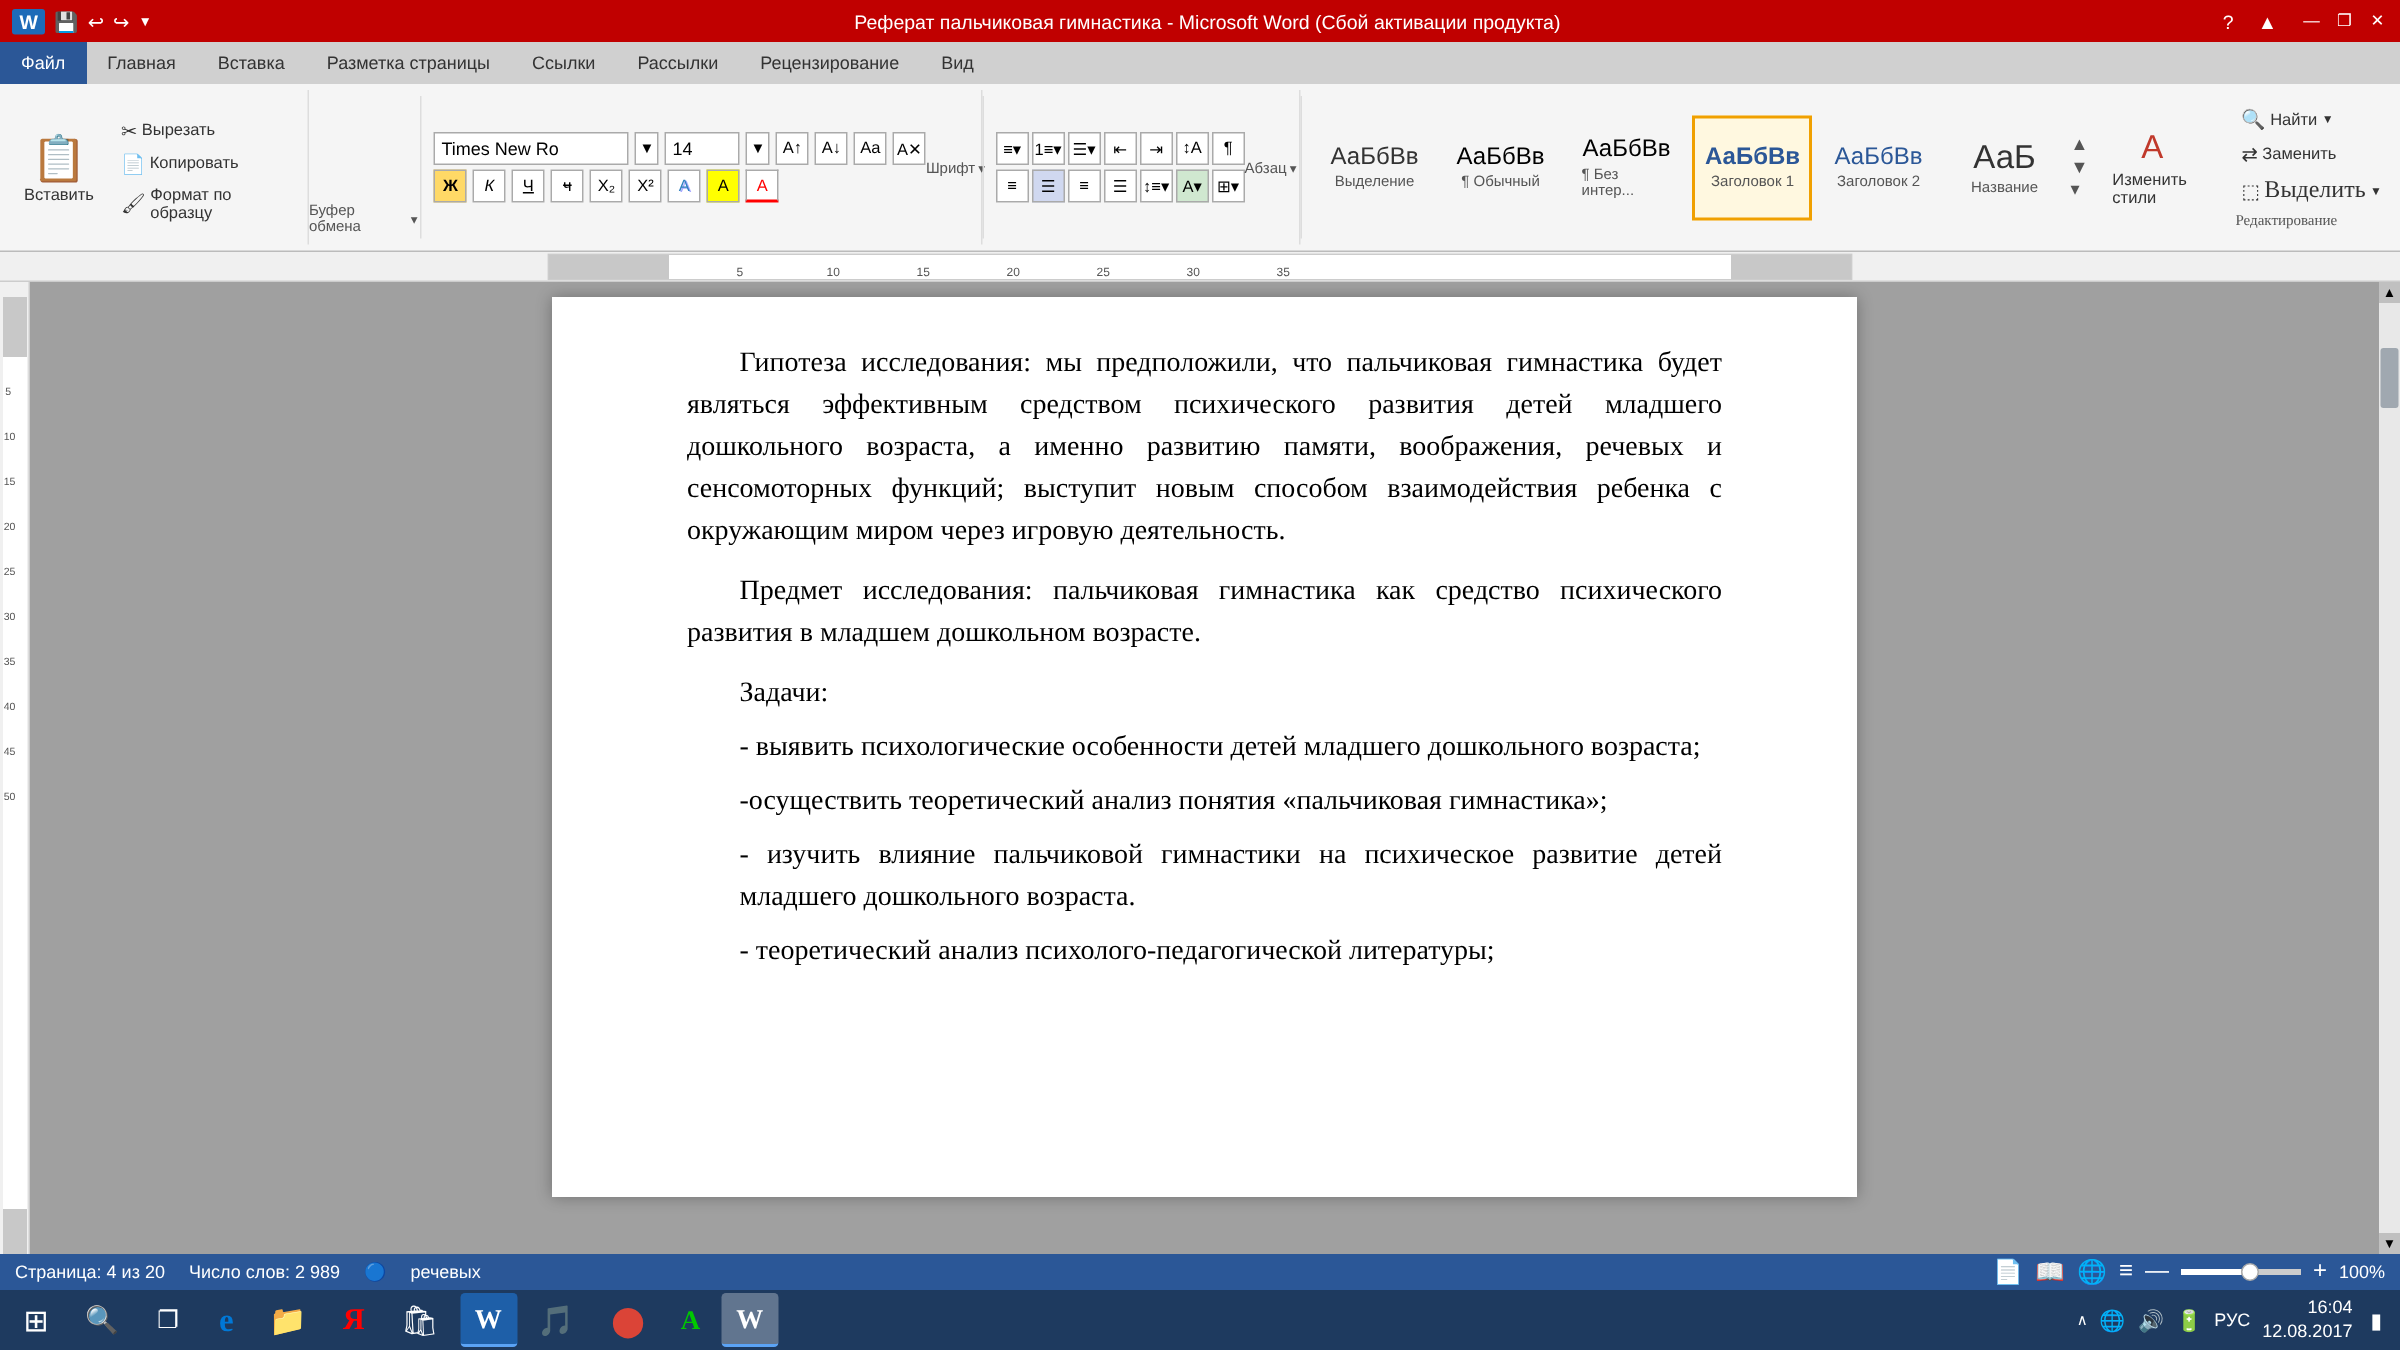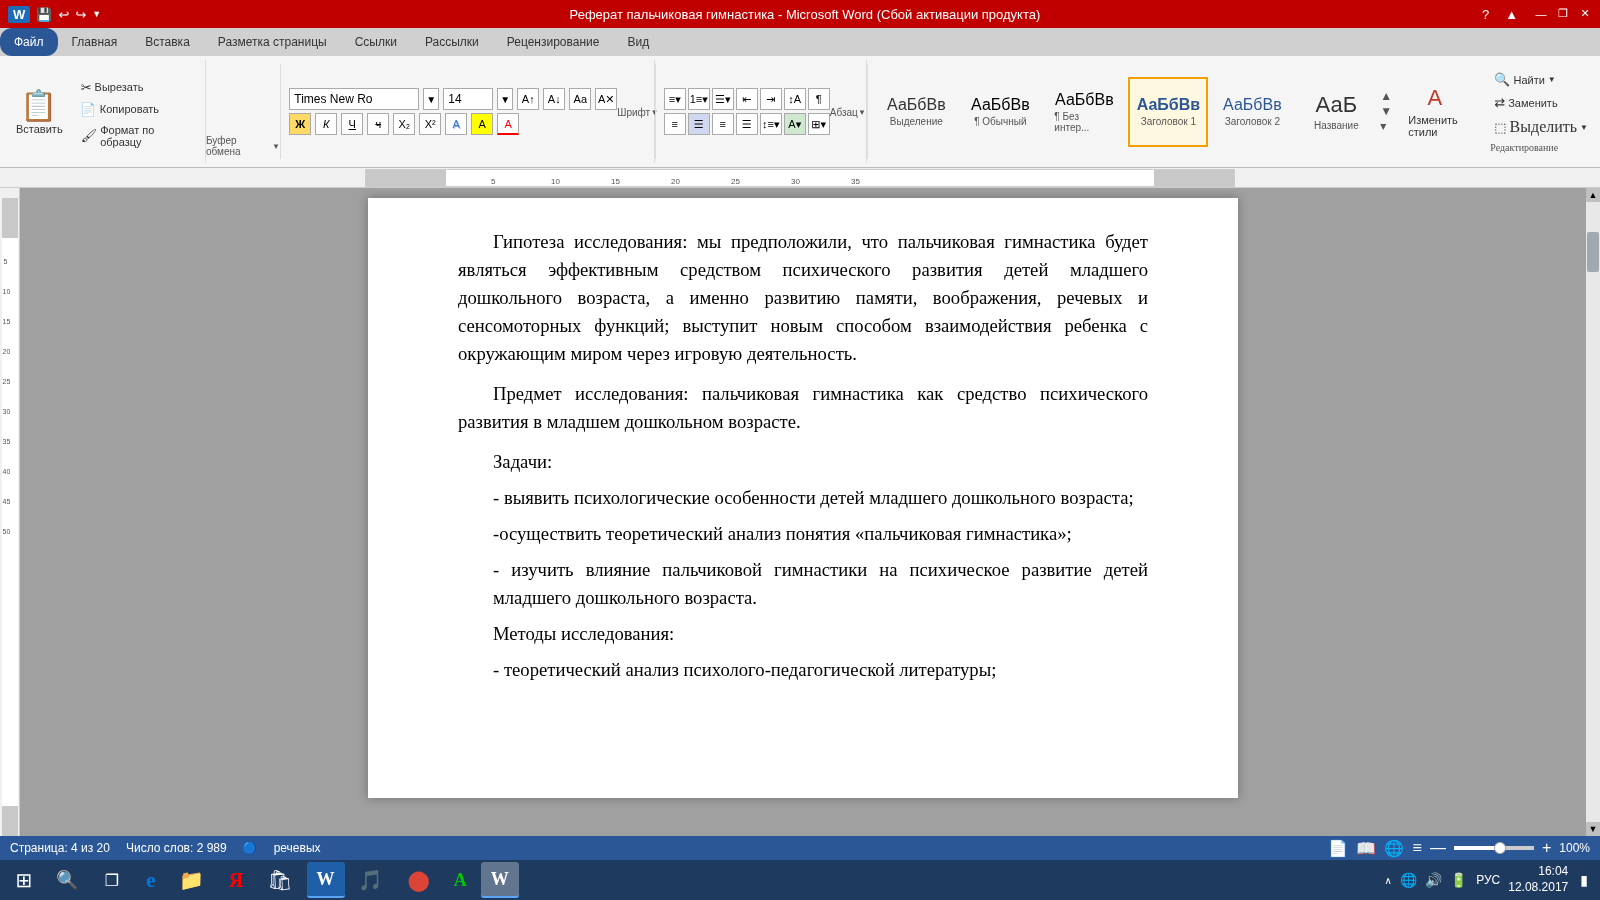--- a/index.html
+++ b/index.html
@@ -29,21 +29,20 @@
       height: 28px;
       font-family: 'Segoe UI', sans-serif;
       font-size: 12px;
     }
     .ribbon-tab {
       padding: 0 14px;
       display: flex;
       align-items: center;
       cursor: pointer;
       color: #333;
-      border-radius: 12px;
     }
     .ribbon-tab.active {
       background: #2b5797;
       color: white;
     }
 
     
     #ribbon-content {
       display: flex;
       align-items: stretch;
@@ -527,21 +526,20 @@
         <div class="doc-paragraph">Предмет исследования: пальчиковая гимнастика как средство психического развития в младшем дошкольном возрасте.</div>
 
         <div style="text-indent:35px;margin-bottom:8px;font-family:'Times New Roman',serif;font-size:14pt;">Задачи:</div>
 
         <div class="doc-item">- выявить психологические особенности детей младшего дошкольного возраста;</div>
 
         <div class="doc-item">-осуществить теоретический анализ понятия «пальчиковая гимнастика»;</div>
 
         <div class="doc-item">- изучить влияние пальчиковой гимнастики на психическое развитие детей младшего дошкольного возраста.</div>
 
-        <div style="text-indent:35px;margin-bottom:8px;margin-top:4px;font-family:'Times New Roman',serif;font-size:14pt;">Методы исследования:</div>
 
         <div class="doc-item">- теоретический анализ психолого-педагогической литературы;</div>
 
       </div>
     </div>
 
     <div id="right-scrollbar">
       <div class="scroll-arrow">▲</div>
       <div class="scroll-track">
         <div class="scroll-thumb"></div>

